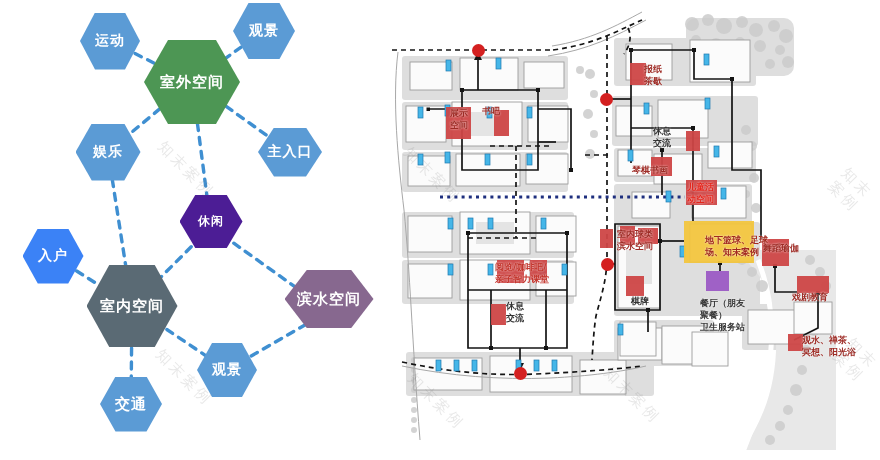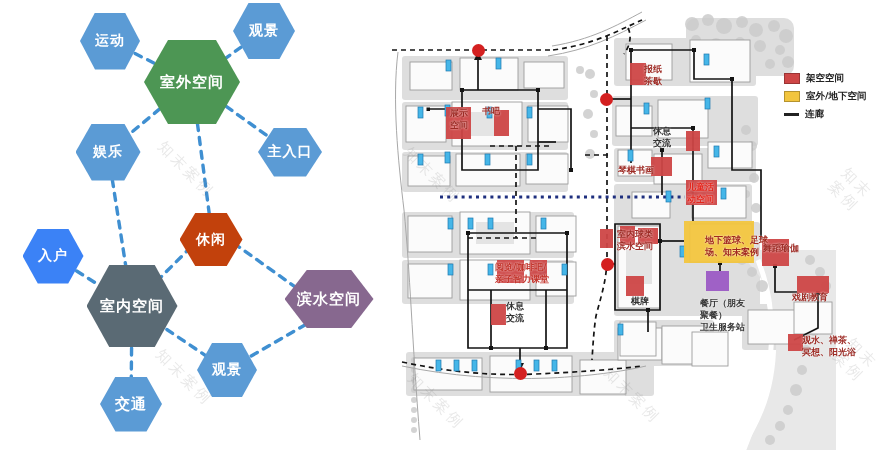--- a/index.html
+++ b/index.html
@@ -57,21 +57,21 @@
         </div>
         <div class="hex" style="left: 144px; top: 40px; width: 96px; height: 84px; background: rgb(77, 150, 84); font-size: 15px;">
           <span>室外空间</span>
         </div>
         <div class="hex" style="left: 75.5px; top: 123.5px; width: 65px; height: 57px; background: rgb(91, 155, 213); font-size: 14px;">
           <span>娱乐</span>
         </div>
         <div class="hex" style="left: 258px; top: 127.5px; width: 64px; height: 49px; background: rgb(91, 155, 213); font-size: 14px;">
           <span>主入口</span>
         </div>
-        <div class="hex" style="left: 179.5px; top: 213px; width: 63px; height: 53px; background: #c2410c; font-size: 14px;">
+        <div class="hex" style="left: 179.5px; top: 195px; width: 63px; height: 53px; background: #4c1d95; font-size: 12px;">
           <span>休闲</span>
         </div>
         <div class="hex" style="left: 22.5px; top: 228.5px; width: 61px; height: 55px; background: #3b82f6; font-size: 14px;">
           <span>入户</span>
         </div>
         <div class="hex" style="left: 86.5px; top: 265px; width: 91px; height: 82px; background: rgb(90, 106, 116); font-size: 15px;">
           <span>室内空间</span>
         </div>
         <div class="hex" style="left: 284.5px; top: 270px; width: 89px; height: 58px; background: rgb(135, 104, 143); font-size: 15px;">
           <span>滨水空间</span>
@@ -346,21 +346,21 @@
           <div>书吧</div>
         </div>
         <div class="map-label" style="left: 254px; top: 53px; color: rgb(158, 43, 37);">
           <div>报纸</div>
           <div>茶歇</div>
         </div>
         <div class="map-label" style="left: 263px; top: 115px; color: rgb(51, 51, 51);">
           <div>休息</div>
           <div>交流</div>
         </div>
-        <div class="map-label" style="left: 228px; top: 154px; color: rgb(158, 43, 37);">
+        <div class="map-label" style="left: 242px; top: 154px; color: rgb(158, 43, 37);">
           <div>琴棋书画</div>
         </div>
         <div class="map-label" style="left: 297px; top: 171px; color: rgb(228, 36, 27);">
           <div>儿童活</div>
           <div>动空间</div>
         </div>
         <div class="map-label" style="left: 105px; top: 251px; color: rgb(195, 52, 44);">
           <div>阅览/咖啡吧/</div>
           <div>亲子智力课堂</div>
         </div>
@@ -386,34 +386,20 @@
         </div>
         <div class="map-label" style="left: 373px; top: 232px; color: rgb(158, 43, 37);">
           <div>舞蹈瑜伽</div>
         </div>
         <div class="map-label" style="left: 402px; top: 281px; color: rgb(158, 43, 37);">
           <div>戏剧教育</div>
         </div>
         <div class="map-label" style="left: 412px; top: 324px; color: rgb(158, 43, 37);">
           <div>观水、禅茶、</div>
           <div>冥想、阳光浴</div>
-        </div>
-      </div>
-    <div id="legend">
-        <div class="legend-row">
-          <span class="legend-swatch" style="background: rgb(206, 70, 70);"></span>
-          <span class="legend-label">架空空间</span>
-        </div>
-        <div class="legend-row">
-          <span class="legend-swatch" style="background: rgb(242, 197, 62);"></span>
-          <span class="legend-label">室外/地下空间</span>
-        </div>
-        <div class="legend-row">
-          <span class="legend-swatch legend-line" style="background: rgb(34, 34, 34);"></span>
-          <span class="legend-label">连廊</span>
         </div>
       </div>
   </div>
 
   <div id="watermarks">
       <div class="wm" style="left: 150px; top: 160px;">知末案例</div>
       <div class="wm" style="left: 148px; top: 368px;">知末案例</div>
       <div class="wm" style="left: 396px; top: 166px;">知末案例</div>
       <div class="wm" style="left: 400px; top: 392px;">知末案例</div>
       <div class="wm" style="left: 830px; top: 176px;">知末案例</div>

